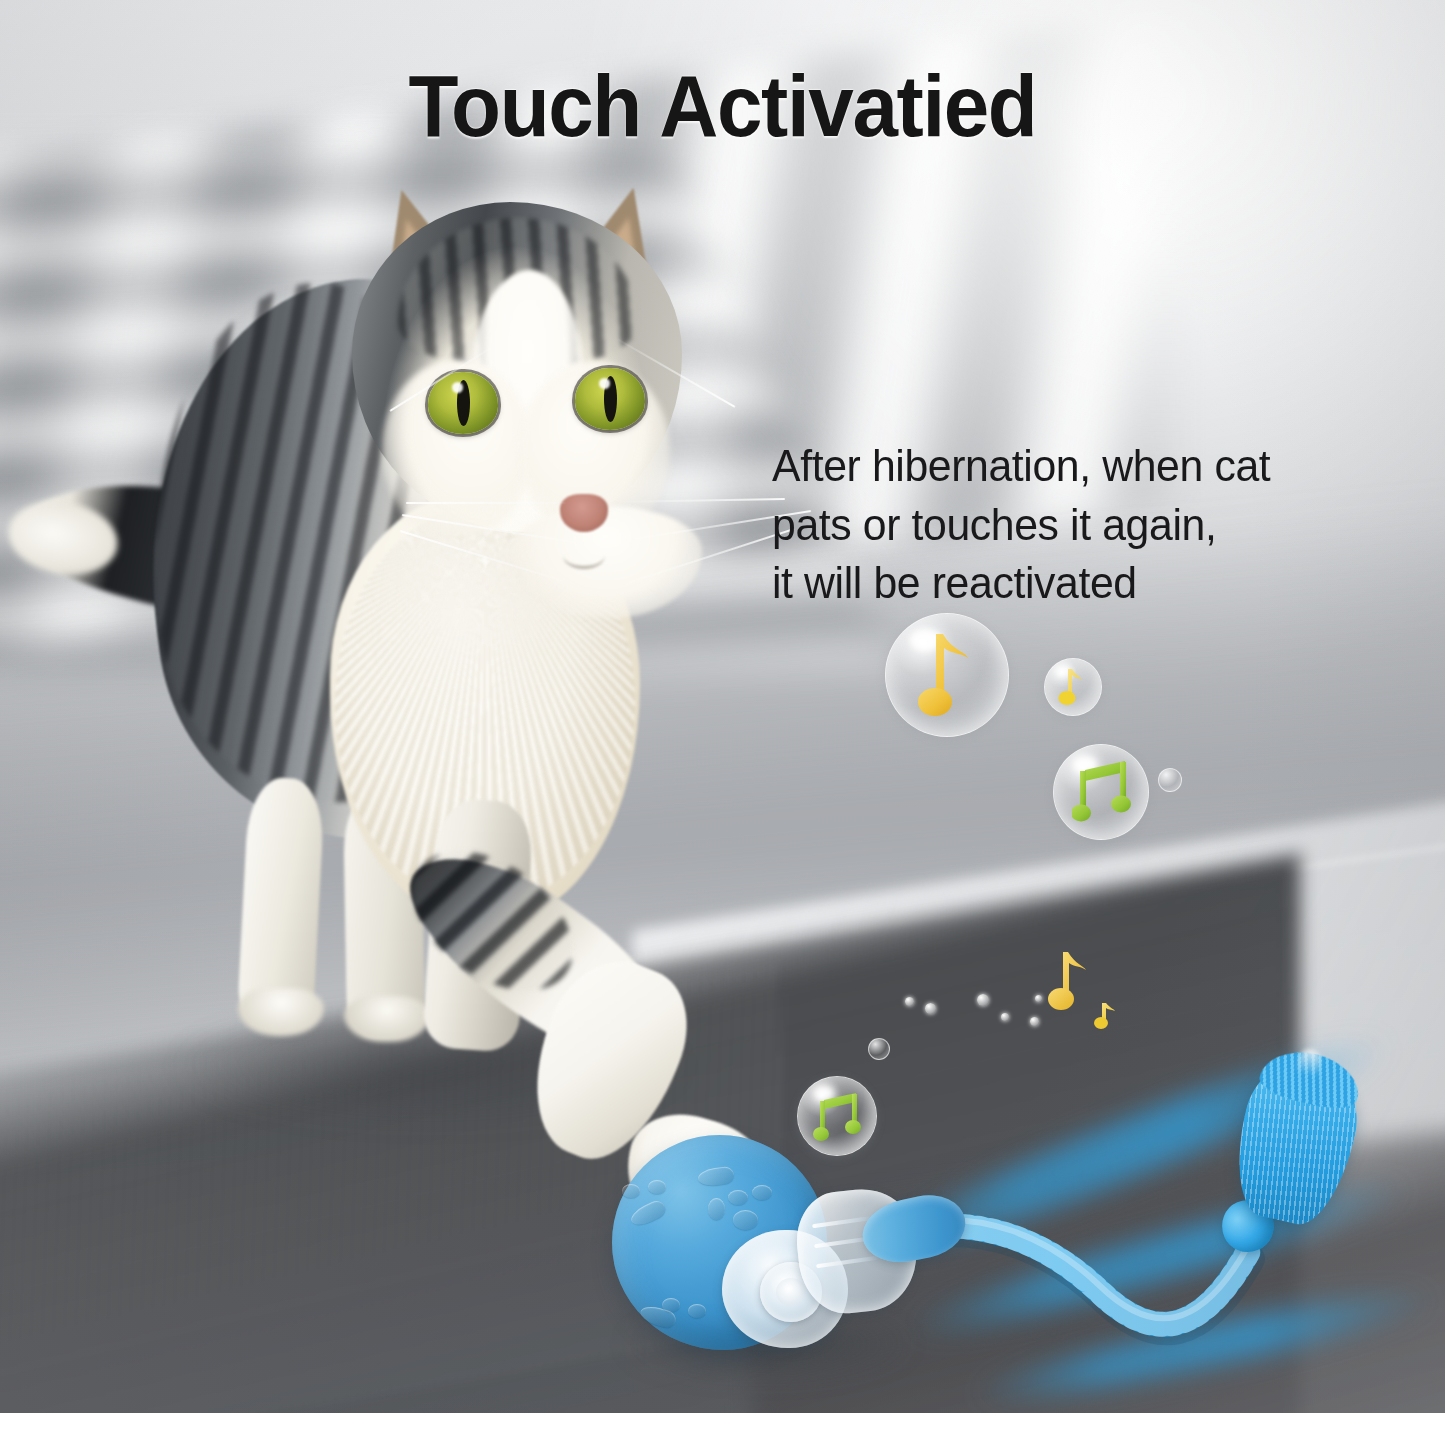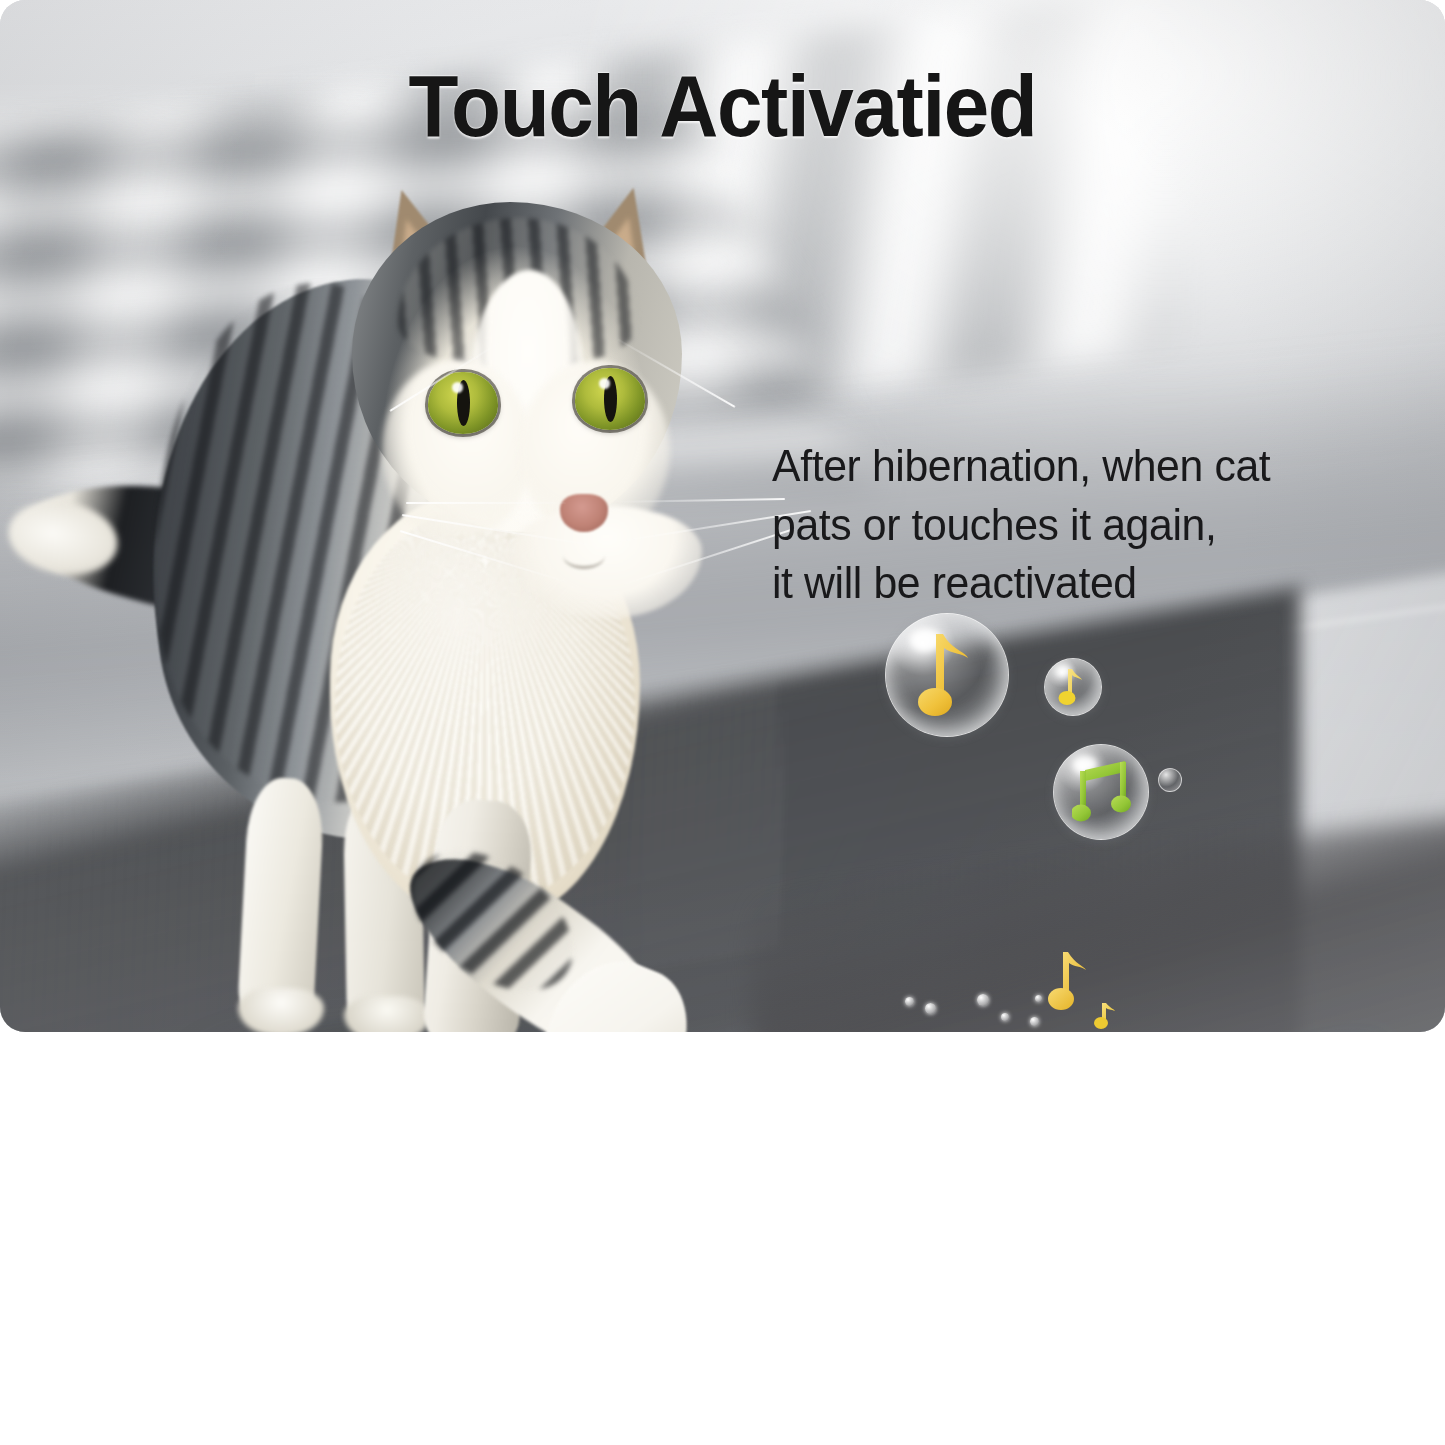--- a/index.html
+++ b/index.html
@@ -1,25 +1,24 @@
 <!DOCTYPE html>
 <html><head>
 <meta charset="utf-8">
 <title>Touch Activatied</title>
 <style>
   html,body{margin:0;padding:0;background:#fff;}
   body{font-family:"Liberation Sans", sans-serif;}
 
   #poster{
     position:relative;
-    width:1445px;height:1032px;
+    width:1445px;height:1413px;
     overflow:hidden;
     background:#cfd0d2;
     user-select:none;
-    border-radius:25px;
   }
 
   
   .bg-base{
     position:absolute;inset:0;
     background:
       linear-gradient(178deg,#e9eaec 0%,#dcdee0 18%,#cfd1d4 34%,#c2c4c7 48%,#b9bbbe 60%,#d6d8da 72%,#cfd1d3 100%);
   }
   
   .bg-checker{

